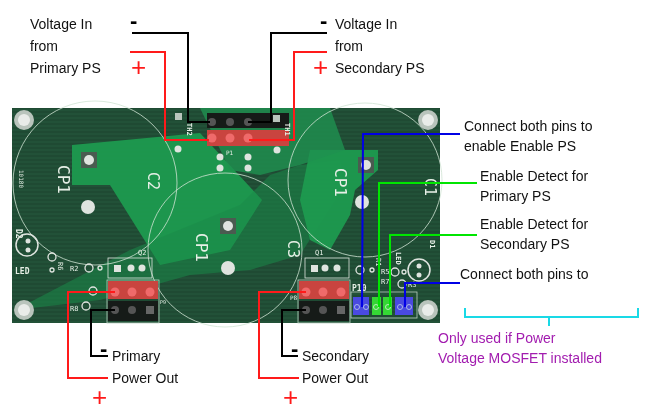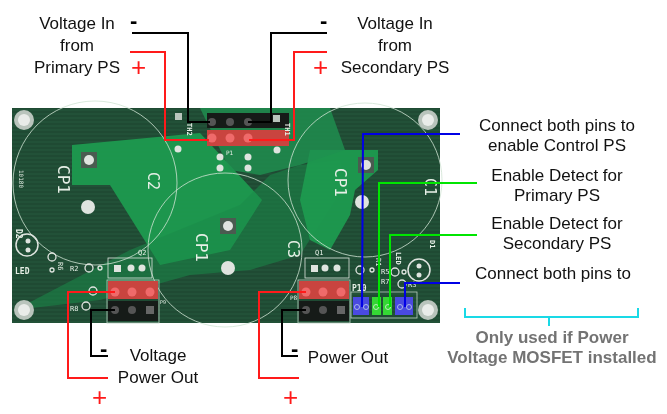--- a/index.html
+++ b/index.html
@@ -1,20 +1,20 @@
 <!DOCTYPE html>
 <html><head>
 <meta charset="utf-8">
 <style>
   html, body { margin:0; padding:0; background:#ffffff; }
   body { width:667px; height:414px; position:relative; overflow:hidden;
          font-family:"Liberation Sans", sans-serif; }
   #stage { position:absolute; left:0; top:0; width:667px; height:414px; }
-  .lbl { position:absolute; color:#111; font-size:17px; line-height:20px; text-align:center; white-space:nowrap; }
-  .lbl-blue { color:#737373;font-weight:bold; }
+  .lbl { position:absolute; color:#111; font-size:14px; line-height:20px; white-space:nowrap; }
+  .lbl-blue { color:#a21caf; }
   .sign { position:absolute; font-size:22px; line-height:22px; font-weight:bold; }
   .sign-neg { color:#000; }
   .sign-pos { color:#ff1a1a; font-weight:normal; font-size:26px; }
   .silk { font-family:"DejaVu Sans Mono", monospace; fill:#e6efe6; }
 </style>
 </head>
 <body>
 
 <div id="stage">
 <svg width="667" height="414" viewBox="0 0 667 414" style="position:absolute;left:0;top:0;">
@@ -227,43 +227,44 @@
 <div class="lbl" style="left:335px;top:14px;width:120px;">
   <div>Voltage In</div>
   <div style="margin-top:2px;">from</div>
   <div style="margin-top:2px;">Secondary PS</div>
 </div>
 <div class="sign sign-neg" style="left:320px;top:10px;">-</div>
 <div class="sign sign-pos" style="left:313px;top:56px;">+</div>
 
 <div class="lbl" style="left:464px;top:116px;width:186px;">
   <div>Connect both pins to</div>
-  <div>enable Control PS</div>
+  <div>enable Enable PS</div>
 </div>
 <div class="lbl" style="left:480px;top:166px;width:154px;">
   <div>Enable Detect for</div>
   <div>Primary PS</div>
 </div>
 <div class="lbl" style="left:480px;top:214px;width:154px;">
   <div>Enable Detect for</div>
   <div>Secondary PS</div>
 </div>
 <div class="lbl" style="left:460px;top:264px;width:186px;">
   <div>Connect both pins to</div>
 </div>
 <div class="lbl lbl-blue" style="left:438px;top:328px;width:228px;">
   <div>Only used if Power</div>
   <div>Voltage MOSFET installed</div>
 </div>
 
 <div class="sign sign-neg" style="left:100px;top:338px;">-</div>
 <div class="sign sign-pos" style="left:92px;top:386px;">+</div>
 <div class="lbl" style="left:112px;top:346px;width:92px;">
-  <div>Voltage</div>
+  <div>Primary</div>
   <div style="margin-top:2px;">Power Out</div>
 </div>
 
 <div class="sign sign-neg" style="left:291px;top:338px;">-</div>
 <div class="sign sign-pos" style="left:283px;top:386px;">+</div>
 <div class="lbl" style="left:302px;top:346px;width:92px;">
+  <div>Secondary</div>
   <div style="margin-top:2px;">Power Out</div>
 </div>
 </div>
 
 </body></html>

